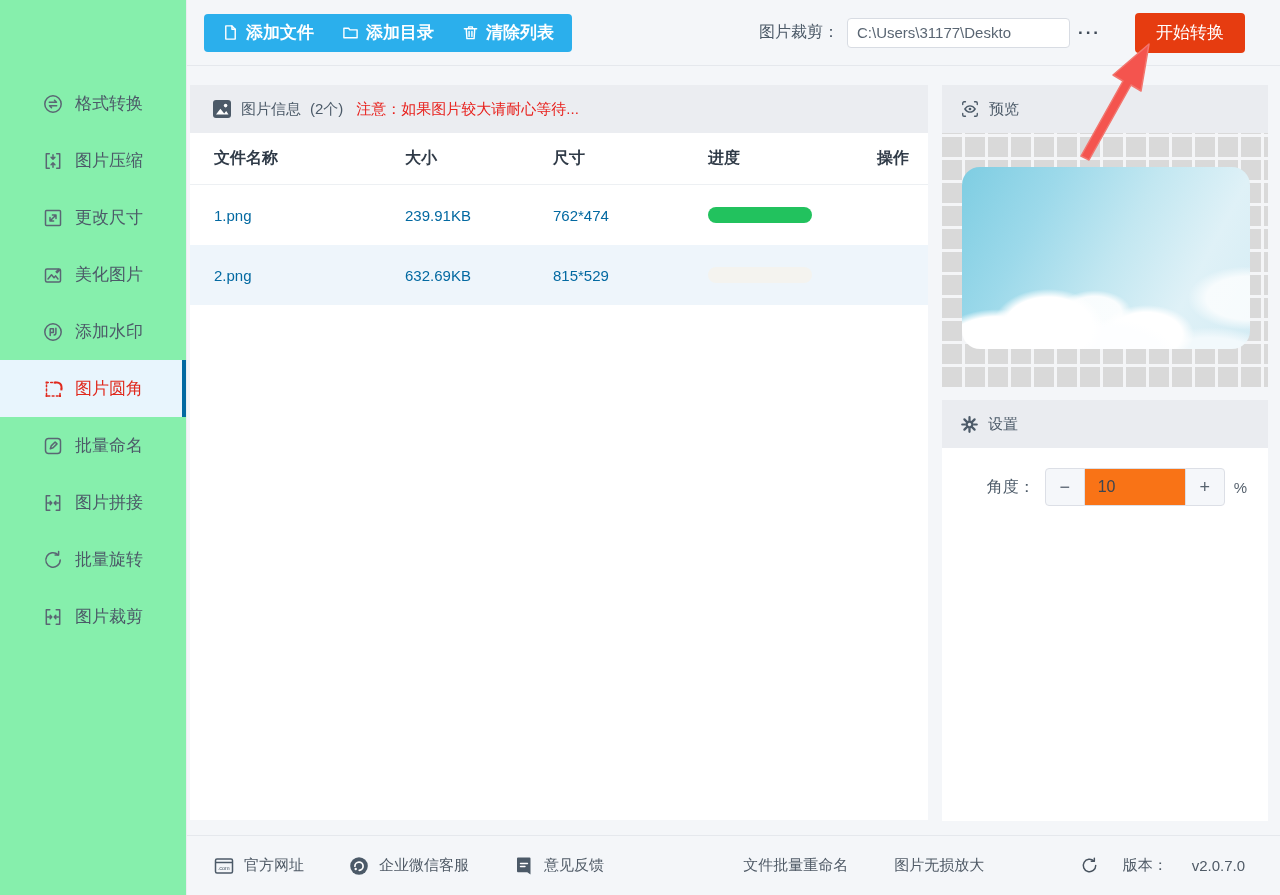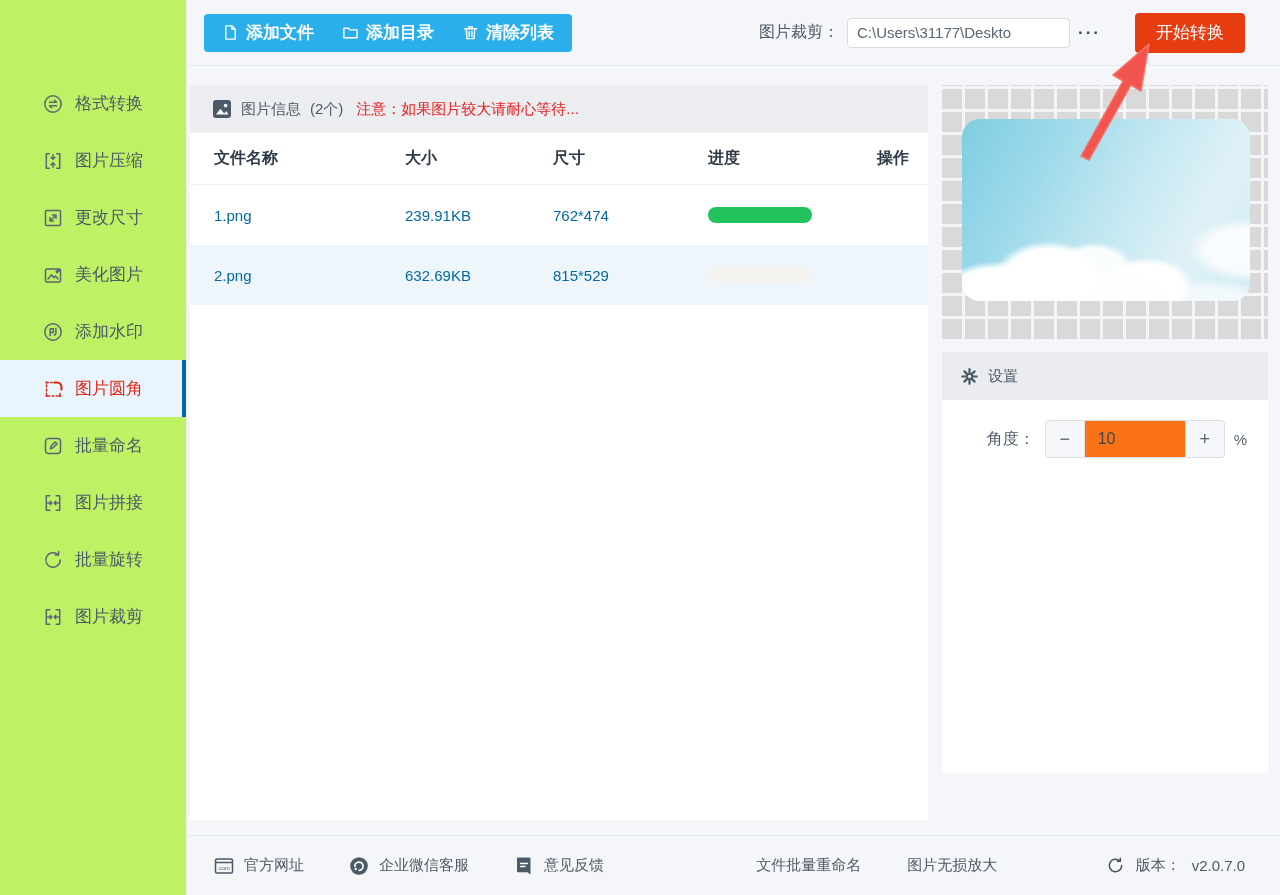--- a/index.html
+++ b/index.html
@@ -9,21 +9,21 @@
     background:#f4f6f9;
     position:relative;
     overflow:hidden;
     color:#4c5a68;
   }
   svg { display:block; }
 
   
   .sidebar {
     position:absolute; left:0; top:0; width:187px; height:895px;
-    background:#bef264; border-right:1px solid #eaedf1;
+    background:#86efac; border-right:1px solid #eaedf1;
     padding-top:75px;
   }
   .side-item {
     height:57px; display:flex; align-items:center; gap:11px;
     padding-left:42px; font-size:17px; color:#4c5a68; cursor:pointer;
   }
   .side-item .ic { width:22px; height:22px; color:#5a6673; flex:0 0 auto; }
   .side-item.active {
     background:#e8f5fd; color:#e0291d; border-right:4px solid #0369a1;
     padding-right:0;
@@ -140,21 +140,21 @@
   
   .footer {
     position:absolute; left:187px; top:835px; width:1093px; height:60px;
     border-top:1px solid #e5e8ed; display:flex; align-items:center;
     font-size:15px; color:#4f5a66; padding-left:26px;
   }
   .f-link { display:flex; align-items:center; gap:9px; margin-right:44px; cursor:pointer; }
   .f-link .ic { width:22px; height:22px; color:#4c5a68; }
   .f-mid { display:flex; gap:46px; margin-left:auto; }
   .f-mid span { cursor:pointer; }
-  .f-version { display:flex; align-items:center; gap:11px; margin-left:auto; margin-right:35px; }
+  .f-version { display:flex; align-items:center; gap:24px; margin-left:auto; margin-right:35px; }
   .f-version .ic { width:19px; height:19px; color:#48535f; }
 
   .arrow-overlay { position:absolute; left:0; top:0; pointer-events:none; }
 </style>
 </head>
 <body>
 
 <nav class="sidebar">
   <div class="side-item">
     <span class="ic">
@@ -350,20 +350,30 @@
               <path d="M3 5.5h14M7.2 5.5c0-2 .8-3 2.8-3s2.8 1 2.8 3M4.8 5.5l.9 13h8.6l.9-13M8.3 9v6.5M11.7 9v6.5"></path>
             </svg>
         </span>
       </button>
     </div>
   </div>
 </section>
 
 <aside class="right-col">
   <div>
+    <div class="rp-head">
+      <span>
+        <svg width="20" height="20" viewBox="0 0 22 22" fill="none" stroke="#4c5a68" stroke-width="1.5" stroke-linecap="round" stroke-linejoin="round">
+            <path d="M3 6V4.5A1.5 1.5 0 014.5 3H6M16 3h1.5A1.5 1.5 0 0119 4.5V6M19 16v1.5a1.5 1.5 0 01-1.5 1.5H16M6 19H4.5A1.5 1.5 0 013 17.5V16"></path>
+            <path d="M5.3 11s2.3-3.4 5.7-3.4S16.7 11 16.7 11s-2.3 3.4-5.7 3.4S5.3 11 5.3 11z"></path>
+            <circle cx="11" cy="11" r="1.5" fill="#4c5a68" stroke="none"></circle>
+          </svg>
+      </span>
+      <span>预览</span>
+    </div>
     <div class="checker">
       <div class="preview-img"></div>
     </div>
   </div>
 
   <div class="settings-card">
     <div class="rp-head">
       <span>
         <svg width="19" height="19" viewBox="0 0 22 22">
             <g stroke="#4c5a68" stroke-width="2.6" stroke-linecap="round">

